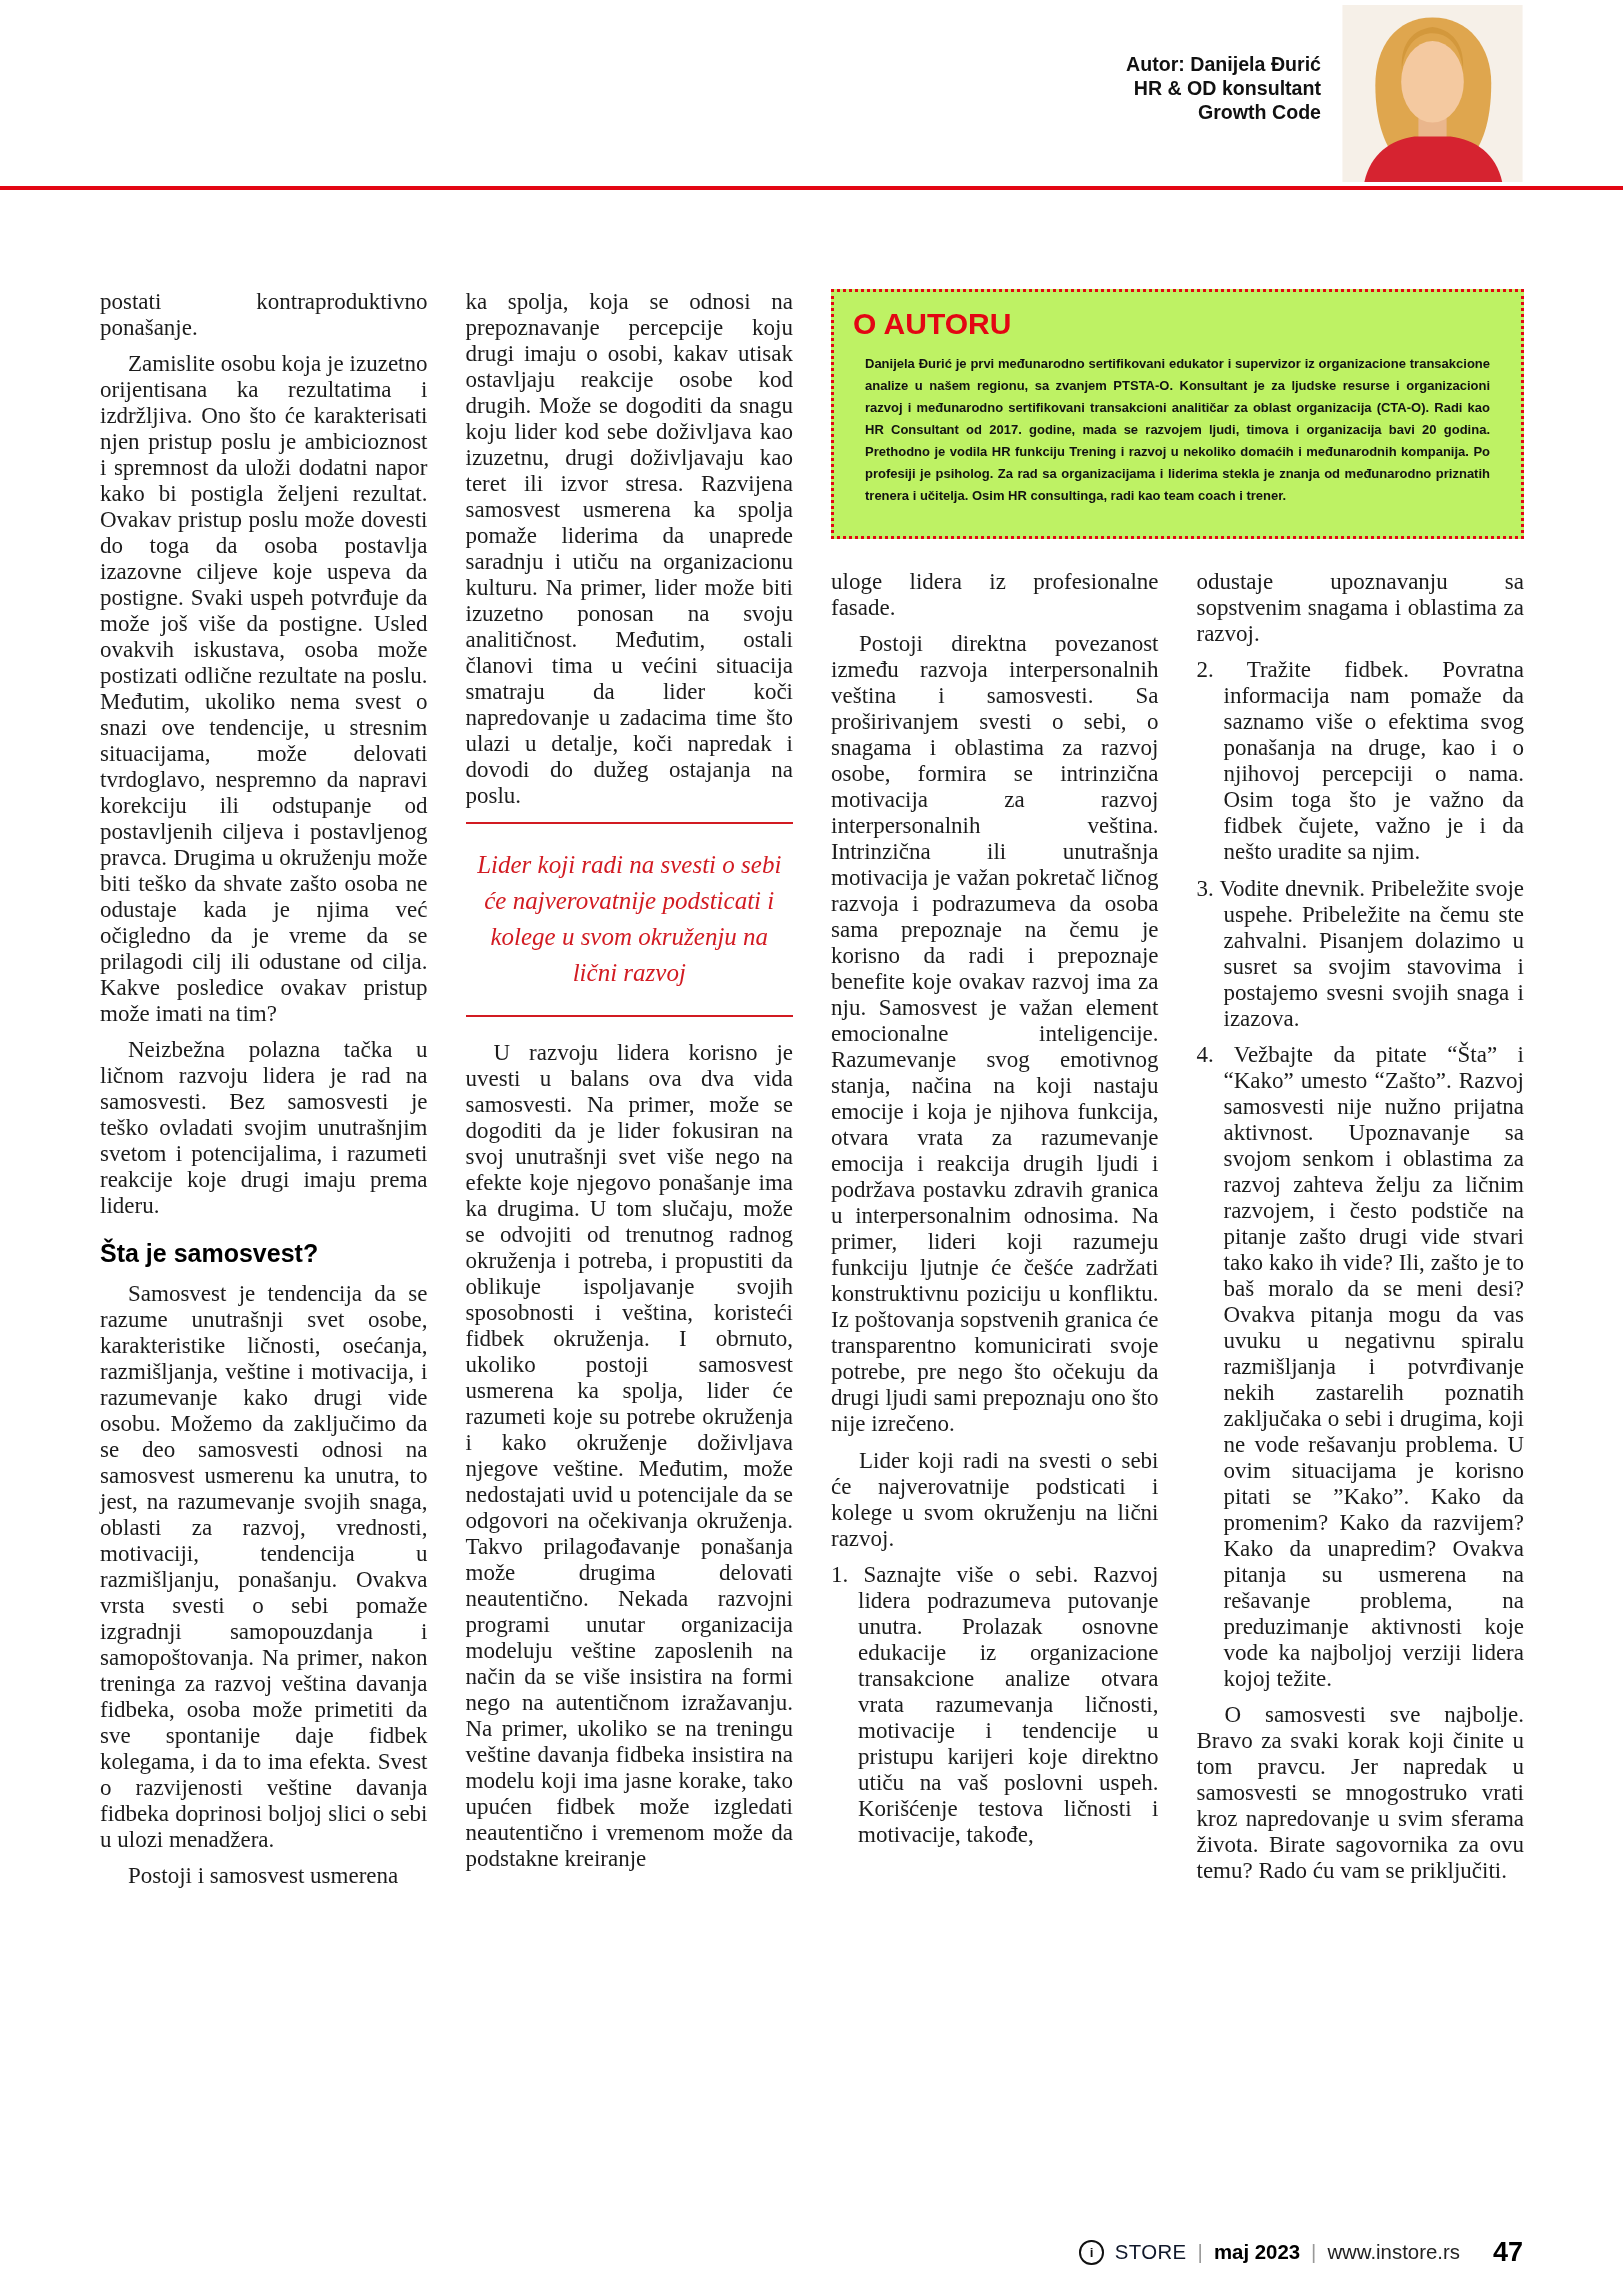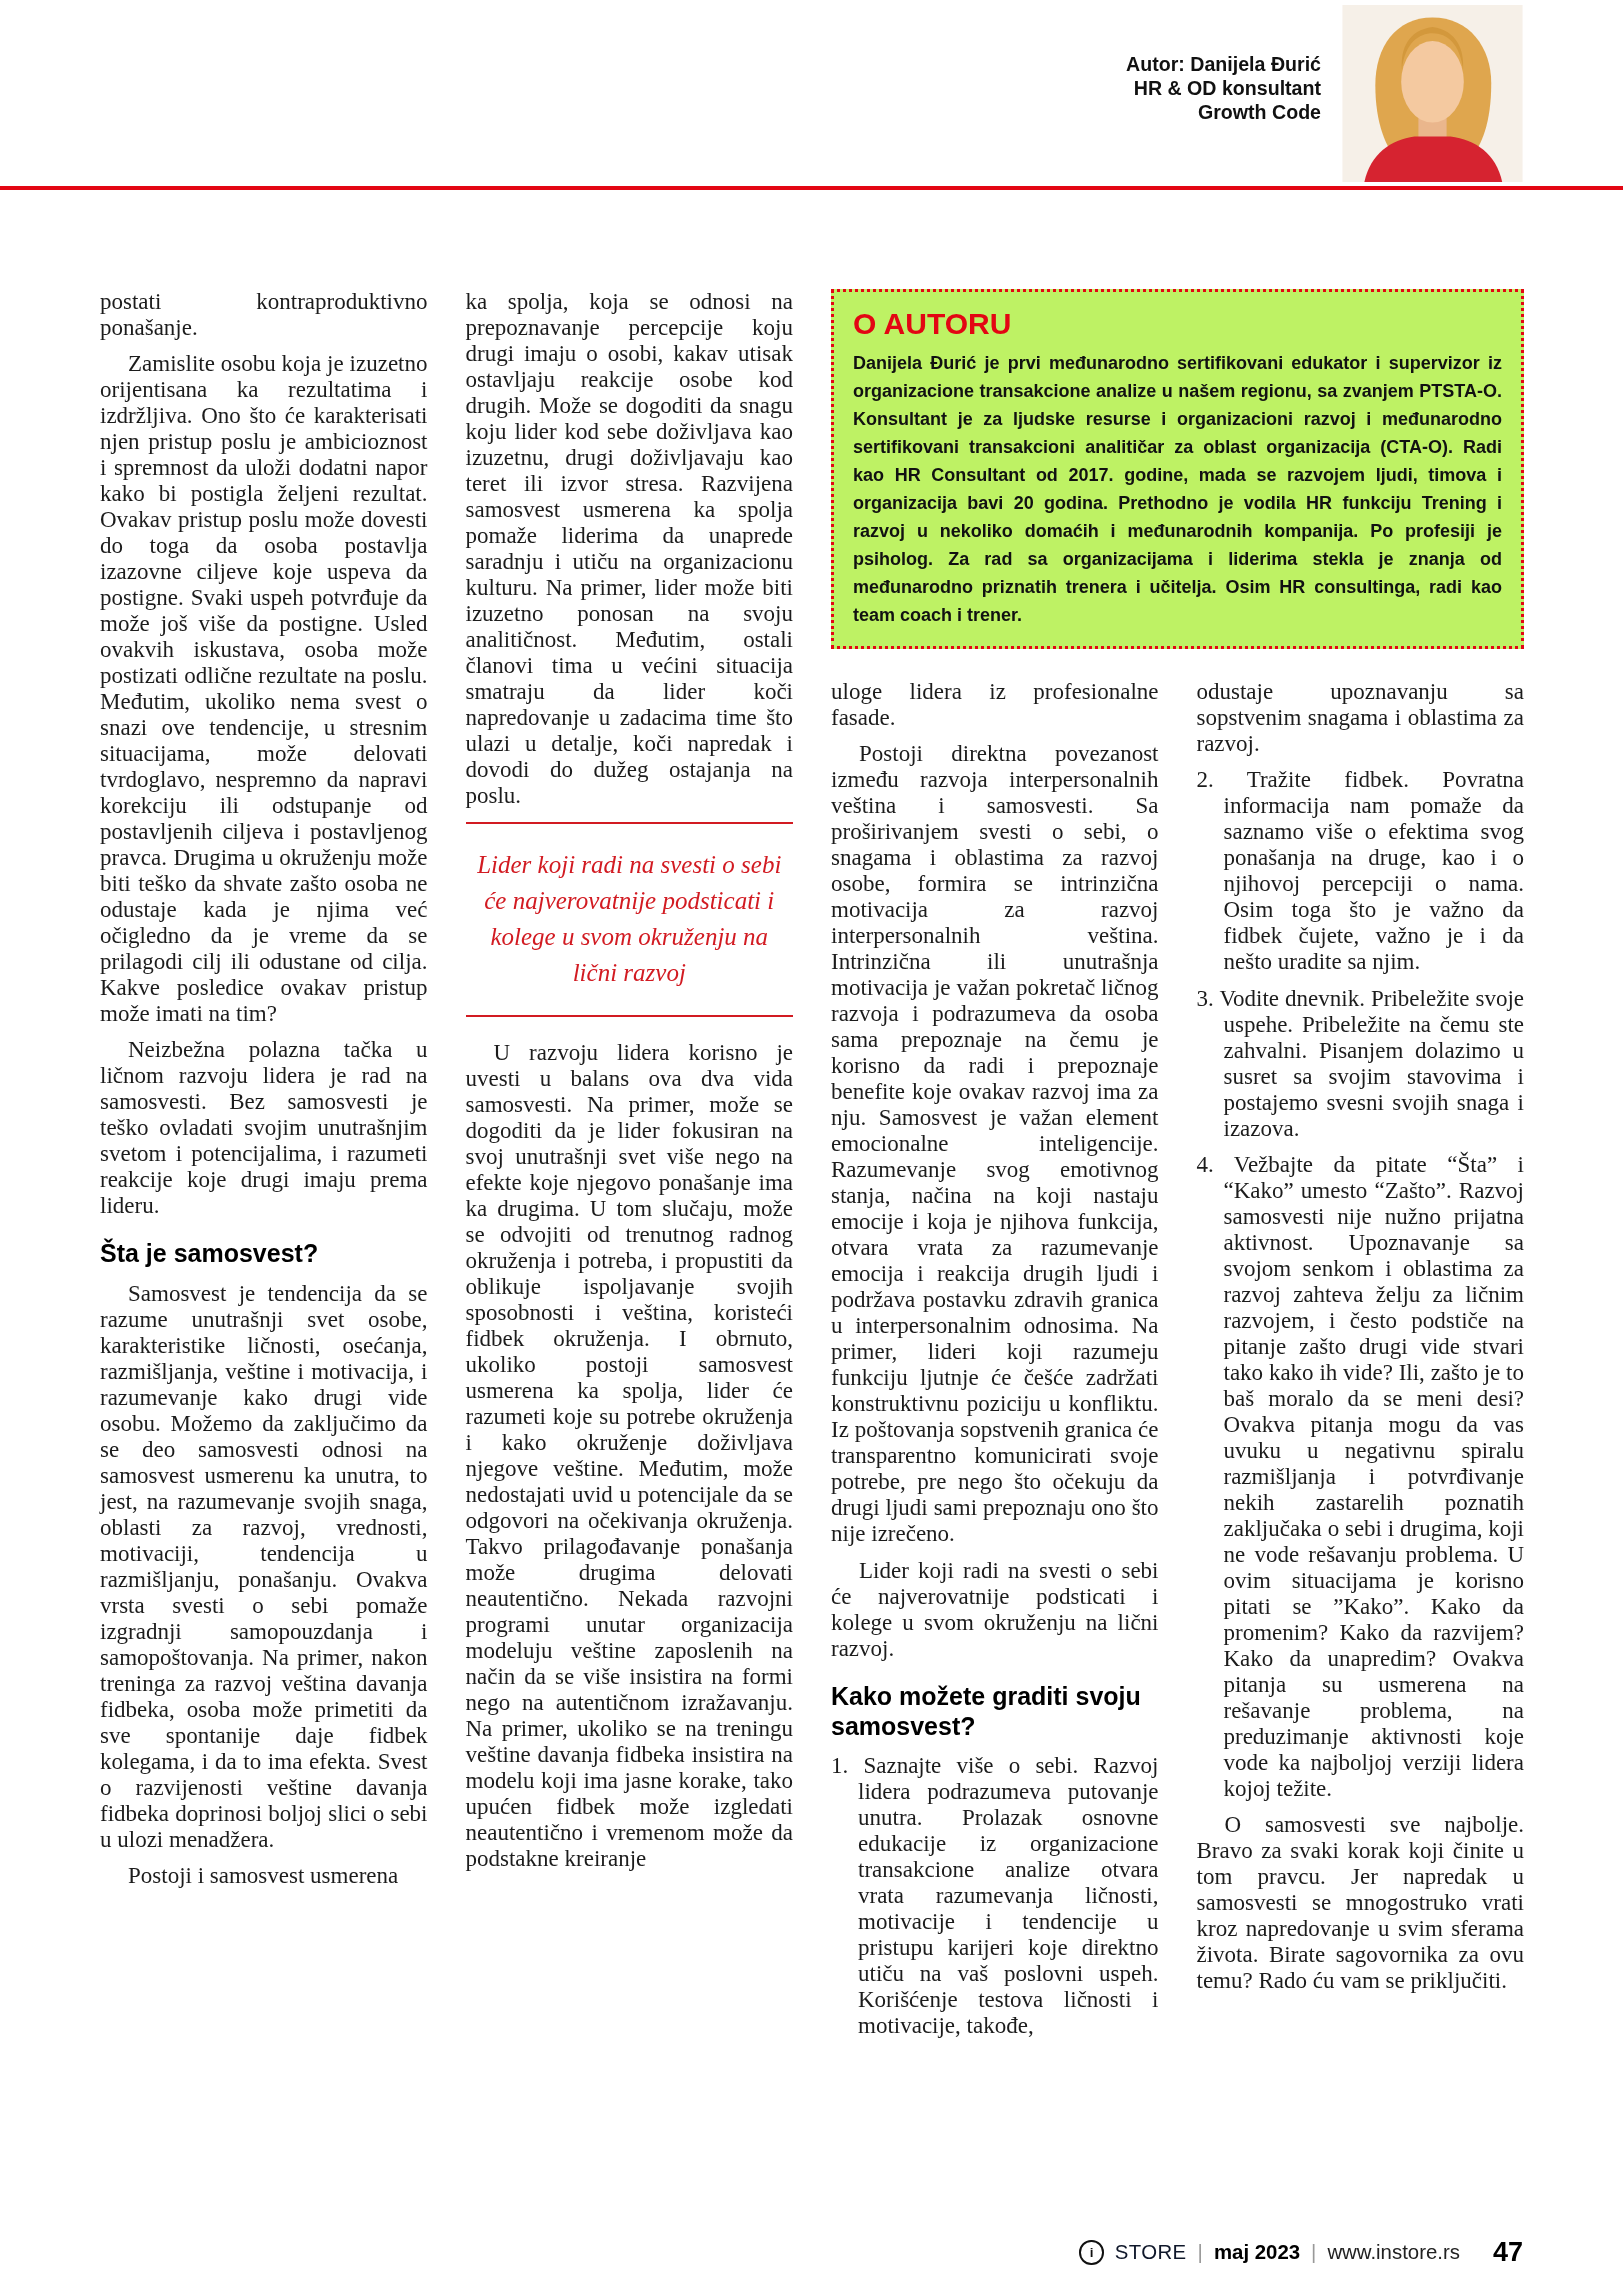--- a/index.html
+++ b/index.html
@@ -56,21 +56,21 @@
     padding: 14px 19px 17.3px;
     margin-bottom: 30px;
     font-family: "Liberation Sans", sans-serif;
     background: #bef264;
   }
   .author-box h2 {
     color: #e30613; font-size: 30px; line-height: 35px;
     margin: 0 0 7.9px; font-weight: bold;
   }
   .author-box p {
-    margin: 0; font-size: 18px; line-height: 28px;
+    margin: 12px; font-size: 13px; line-height: 22px;
     font-weight: bold; text-align: justify; color: #111;
   }
 
   
   .footer {
     position: absolute; bottom: 27px; right: 100px;
     display: flex; align-items: center; gap: 11px;
     font-family: "Liberation Sans", sans-serif;
     font-size: 20.4px; color: #222;
   }
@@ -128,21 +128,20 @@
     <div class="right-region">
       <div class="author-box">
         <h2>O AUTORU</h2>
         <p>Danijela Đurić je prvi međunarodno sertifikovani edukator i supervizor iz organizacione transakcione analize u našem regionu, sa zvanjem PTSTA-O. Konsultant je za ljudske resurse i organizacioni razvoj i međunarodno sertifikovani transakcioni analitičar za oblast organizacija (CTA-O). Radi kao HR Consultant od 2017. godine, mada se razvojem ljudi, timova i organizacija bavi 20 godina. Prethodno je vodila HR funkciju Trening i razvoj u nekoliko domaćih i međunarodnih kompanija. Po profesiji je psiholog. Za rad sa organizacijama i liderima stekla je znanja od međunarodno priznatih trenera i učitelja. Osim HR consultinga, radi kao team coach i trener.</p>
       </div>
       <div class="right-columns">
         <div class="col">
             <p class="body-text">uloge lidera iz profesionalne fasade.</p>
             <p class="body-text indent">Postoji direktna povezanost između razvoja interpersonalnih veština i samosvesti. Sa proširivanjem svesti o sebi, o snagama i oblastima za razvoj osobe, formira se intrinzična motivacija za razvoj interpersonalnih veština. Intrinzična ili unutrašnja motivacija je važan pokretač ličnog razvoja i podrazumeva da osoba sama prepoznaje na čemu je korisno da radi i prepoznaje benefite koje ovakav razvoj ima za nju. Samosvest je važan element emocionalne inteligencije. Razumevanje svog emotivnog stanja, načina na koji nastaju emocije i koja je njihova funkcija, otvara vrata za razumevanje emocija i reakcija drugih ljudi i podržava postavku zdravih granica u interpersonalnim odnosima. Na primer, lideri koji razumeju funkciju ljutnje će češće zadržati konstruktivnu poziciju u konfliktu. Iz poštovanja sopstvenih granica će transparentno komunicirati svoje potrebe, pre nego što očekuju da drugi ljudi sami prepoznaju ono što nije izrečeno.</p>
             <p class="body-text indent">Lider koji radi na svesti o sebi će najverovatnije podsticati i kolege u svom okruženju na lični razvoj.</p>
-            <h2 class="col-heading">Kako možete graditi svoju samosvest?</h2>
             <p class="body-text hang">1. Saznajte više o sebi. Razvoj lidera podrazumeva putovanje unutra. Prolazak osnovne edukacije iz organizacione transakcione analize otvara vrata razumevanja ličnosti, motivacije i tendencije u pristupu karijeri koje direktno utiču na vaš poslovni uspeh. Korišćenje testova ličnosti i motivacije, takođe,</p>
           </div>
         <div class="col">
             <p class="body-text">odustaje upoznavanju sa sopstvenim snagama i oblastima za razvoj.</p>
             <p class="body-text hang">2. Tražite fidbek. Povratna informacija nam pomaže da saznamo više o efektima svog ponašanja na druge, kao i o njihovoj percepciji o nama. Osim toga što je važno da fidbek čujete, važno je i da nešto uradite sa njim.</p>
             <p class="body-text hang">3. Vodite dnevnik. Pribeležite svoje uspehe. Pribeležite na čemu ste zahvalni. Pisanjem dolazimo u susret sa svojim stavovima i postajemo svesni svojih snaga i izazova.</p>
             <p class="body-text hang">4. Vežbajte da pitate “Šta” i “Kako” umesto “Zašto”. Razvoj samosvesti nije nužno prijatna aktivnost. Upoznavanje sa svojom senkom i oblastima za razvoj zahteva želju za ličnim razvojem, i često podstiče na pitanje zašto drugi vide stvari tako kako ih vide? Ili, zašto je to baš moralo da se meni desi? Ovakva pitanja mogu da vas uvuku u negativnu spiralu razmišljanja i potvrđivanje nekih zastarelih poznatih zaključaka o sebi i drugima, koji ne vode rešavanju problema. U ovim situacijama je korisno pitati se ”Kako”. Kako da promenim? Kako da razvijem? Kako da unapredim? Ovakva pitanja su usmerena na rešavanje problema, na preduzimanje aktivnosti koje vode ka najboljoj verziji lidera kojoj težite.</p>
             <p class="body-text indent">O samosvesti sve najbolje. Bravo za svaki korak koji činite u tom pravcu. Jer napredak u samosvesti se mnogostruko vrati kroz napredovanje u svim sferama života. Birate sagovornika za ovu temu? Rado ću vam se priključiti.</p>
           </div>
       </div>

